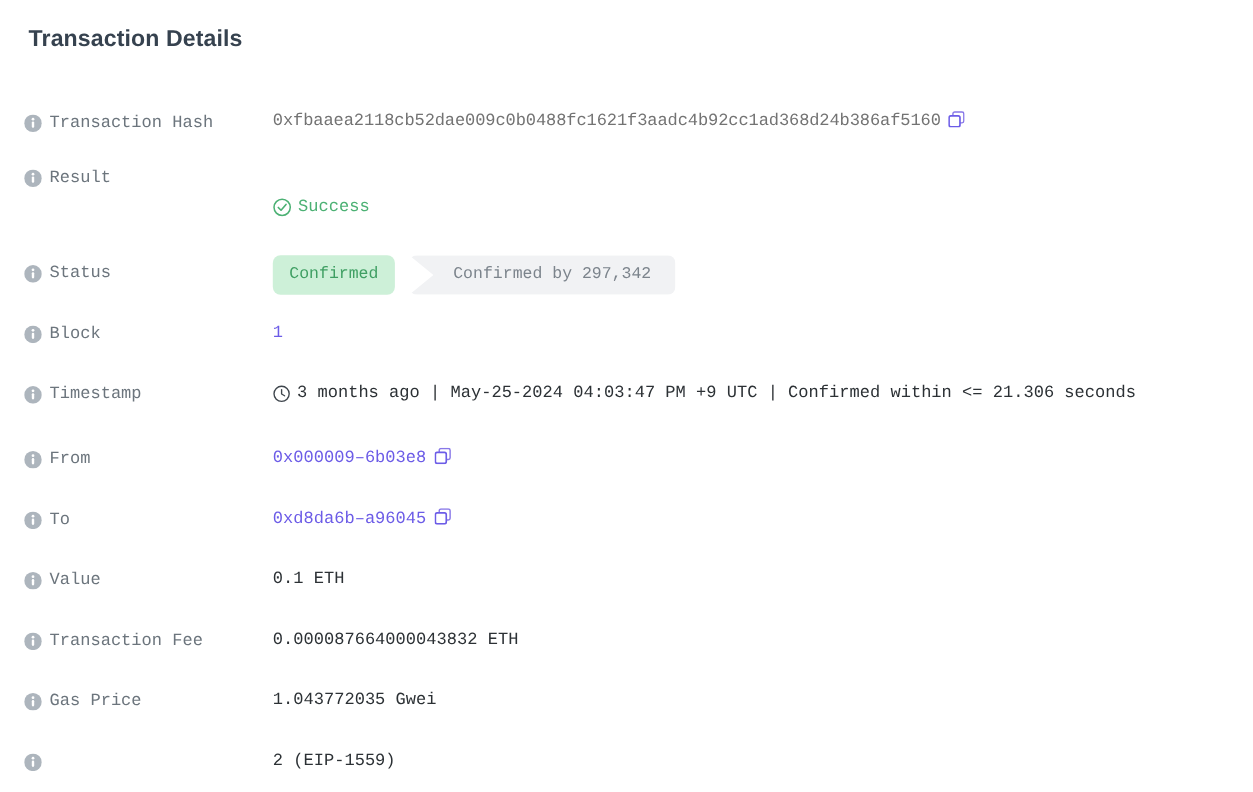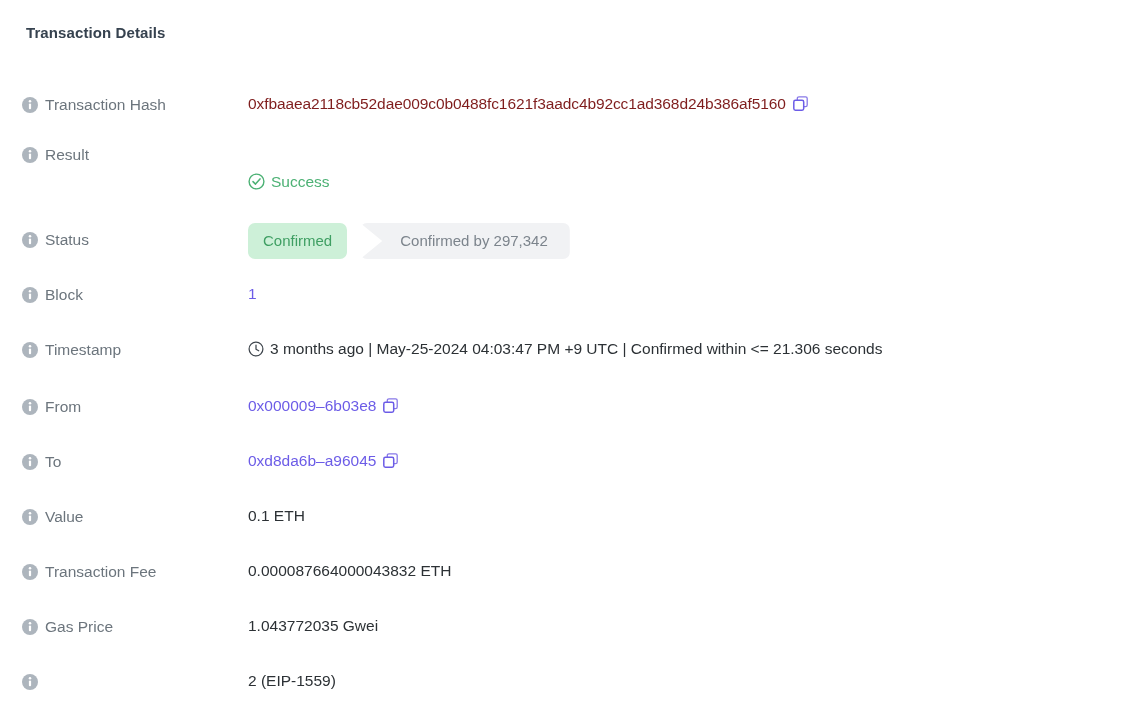--- a/index.html
+++ b/index.html
@@ -15,30 +15,31 @@
     overflow: hidden;
   }
   .page {
     position: relative;
     width: 1139px;
     height: 720px;
     box-sizing: border-box;
     padding: 0 22px;
   }
   .page-title {
-    font-size: 15px;
+    font-size: 21px;
     font-weight: 600;
     color: #36424f;
     letter-spacing: 0.1px;
     padding-top: 24px;
     margin: 0 0 0 4px;
   }
 
   .details-list {
     margin-top: 47px;
+    font-family: Liberation Mono, monospace;
   }
   .row {
     display: flex;
     align-items: flex-start;
     min-height: 27px;
     margin-bottom: 23px;
   }
   .row.row-status { margin-bottom: 19px; }
   .row.row-hash   { margin-bottom: 18px; }
   .row.row-block  { margin-bottom: 23px; }
@@ -74,21 +75,21 @@
     line-height: 31px;
     color: #2c3135;
     min-width: 0;
   }
 
   .link {
     color: #6c5ce7;
     text-decoration: none;
   }
   .mono-hash {
-    color: #7f1d1d;
+    color: #737373;
     letter-spacing: -0.1px;
   }
   .copy-icon {
     display: inline-block;
     vertical-align: -2px;
     margin-left: 7px;
     width: 15px;
     height: 15px;
     cursor: pointer;
   }

